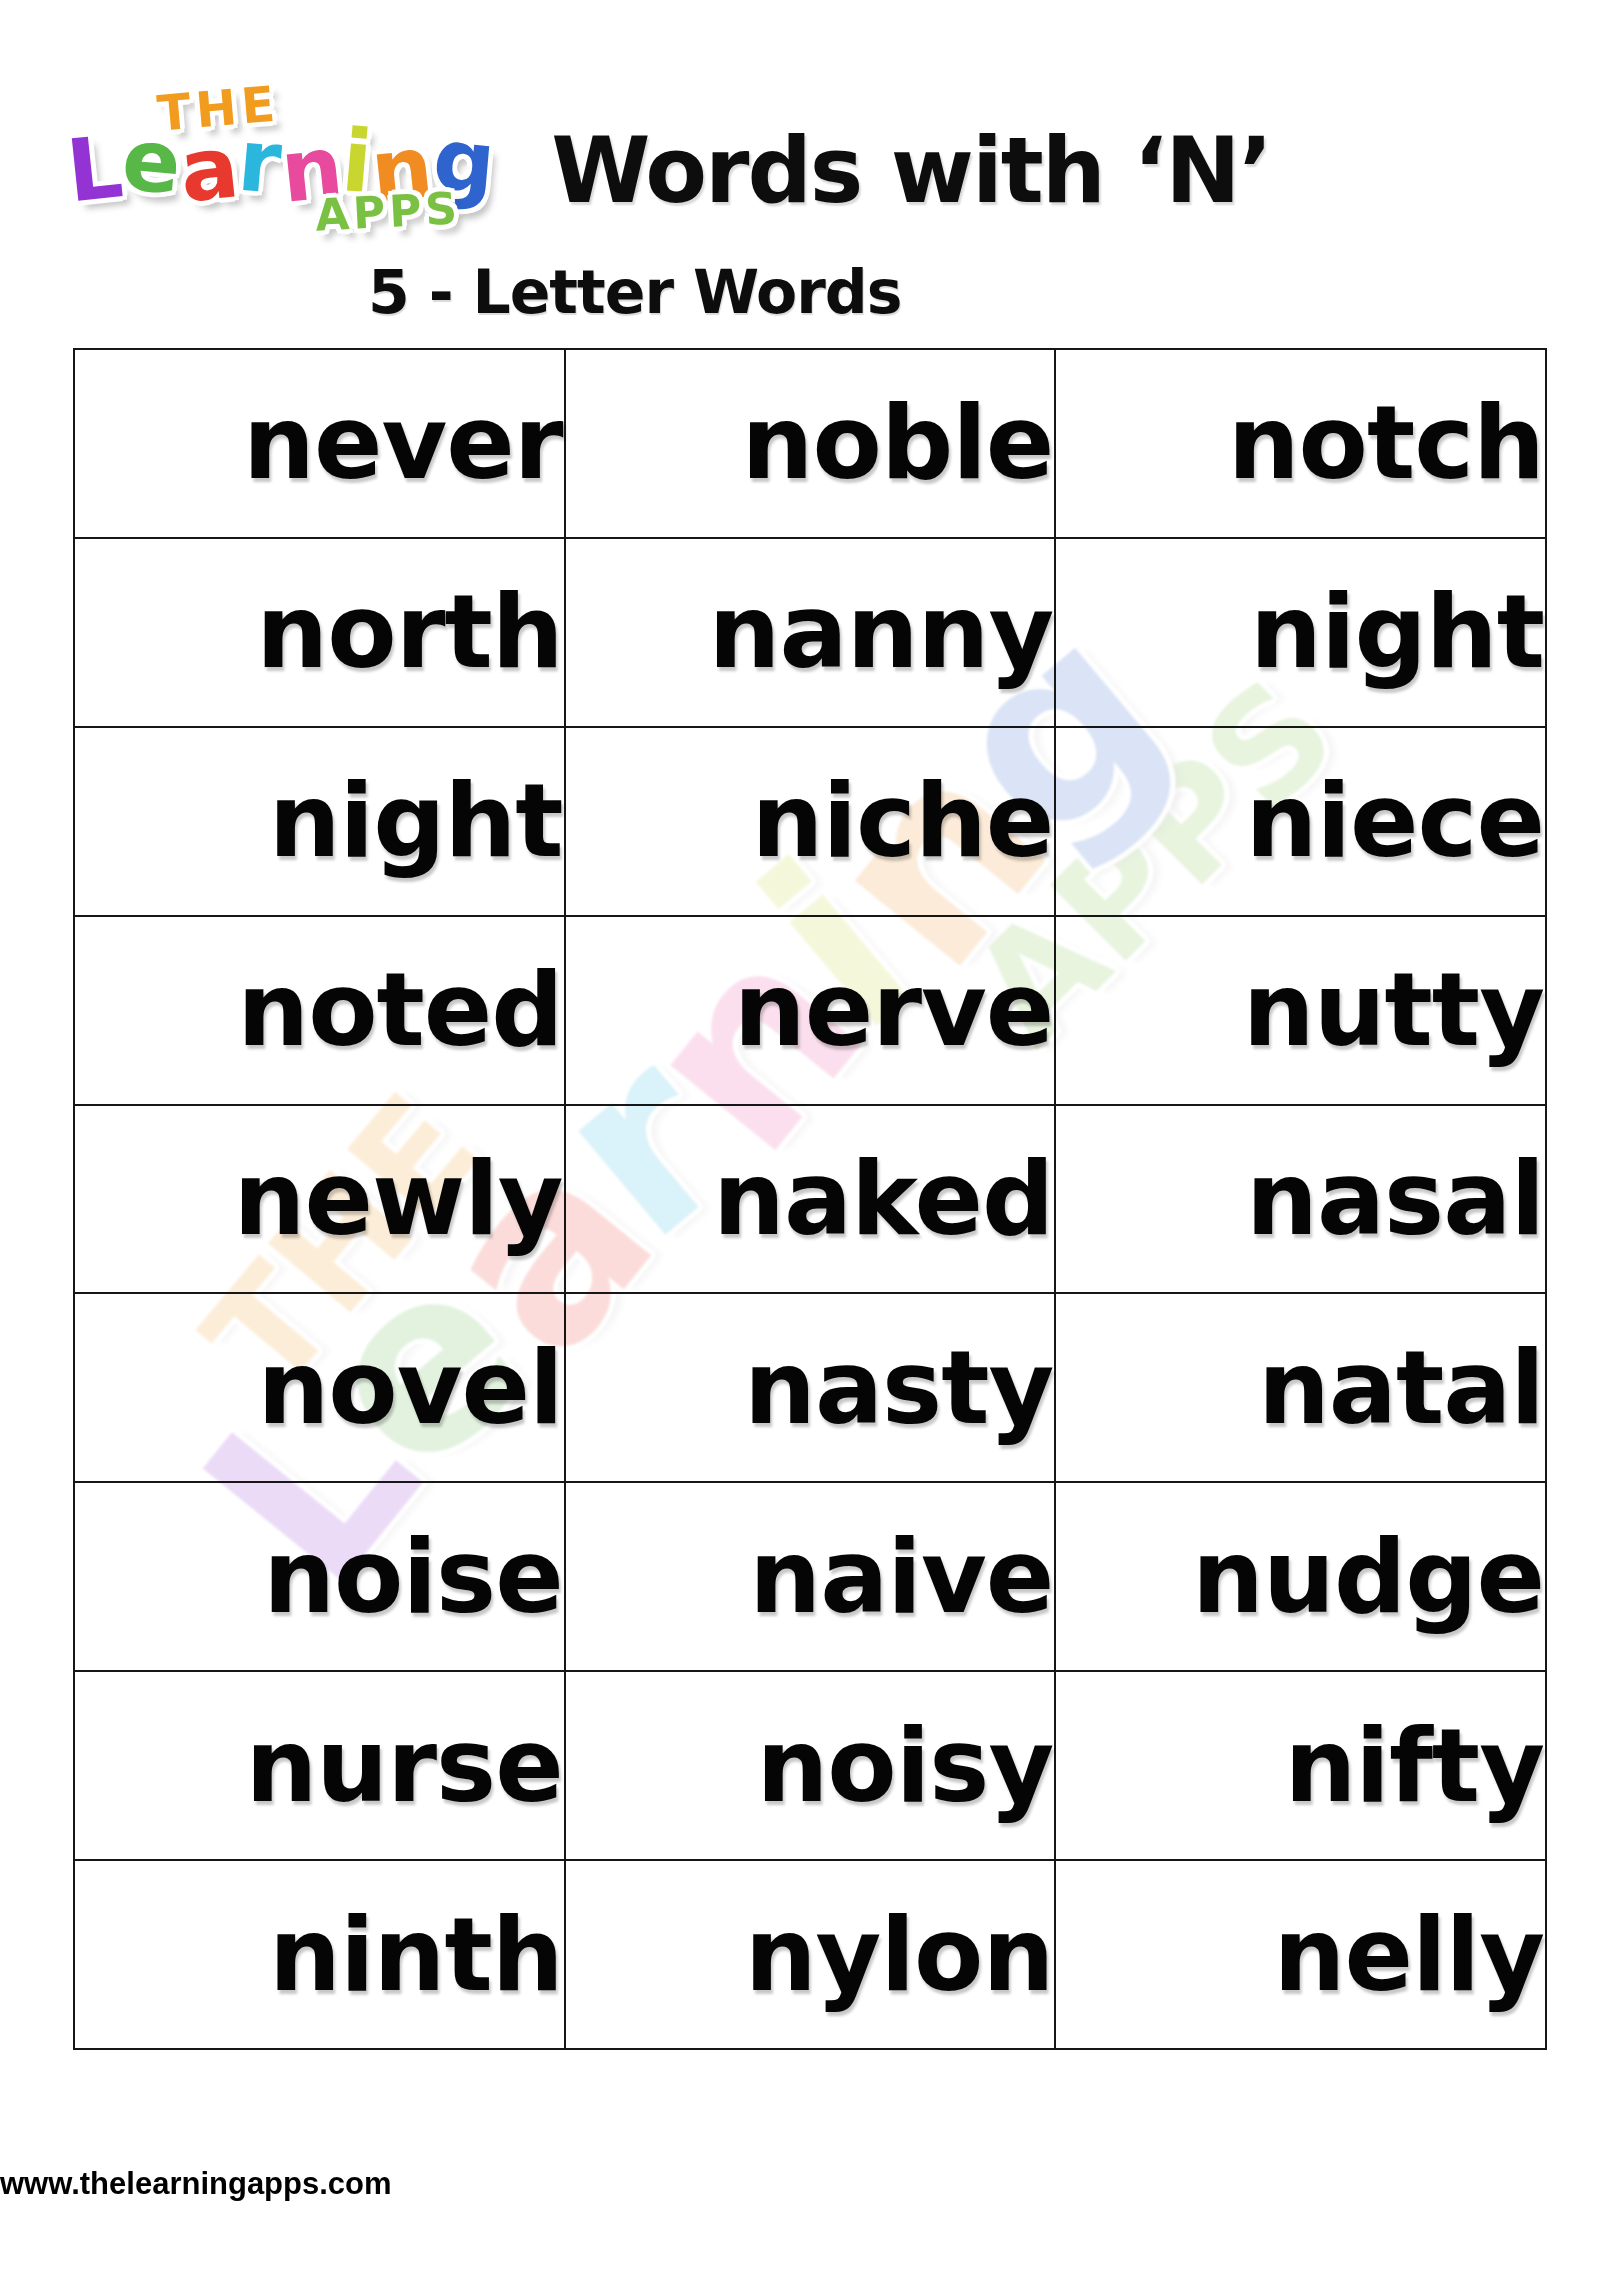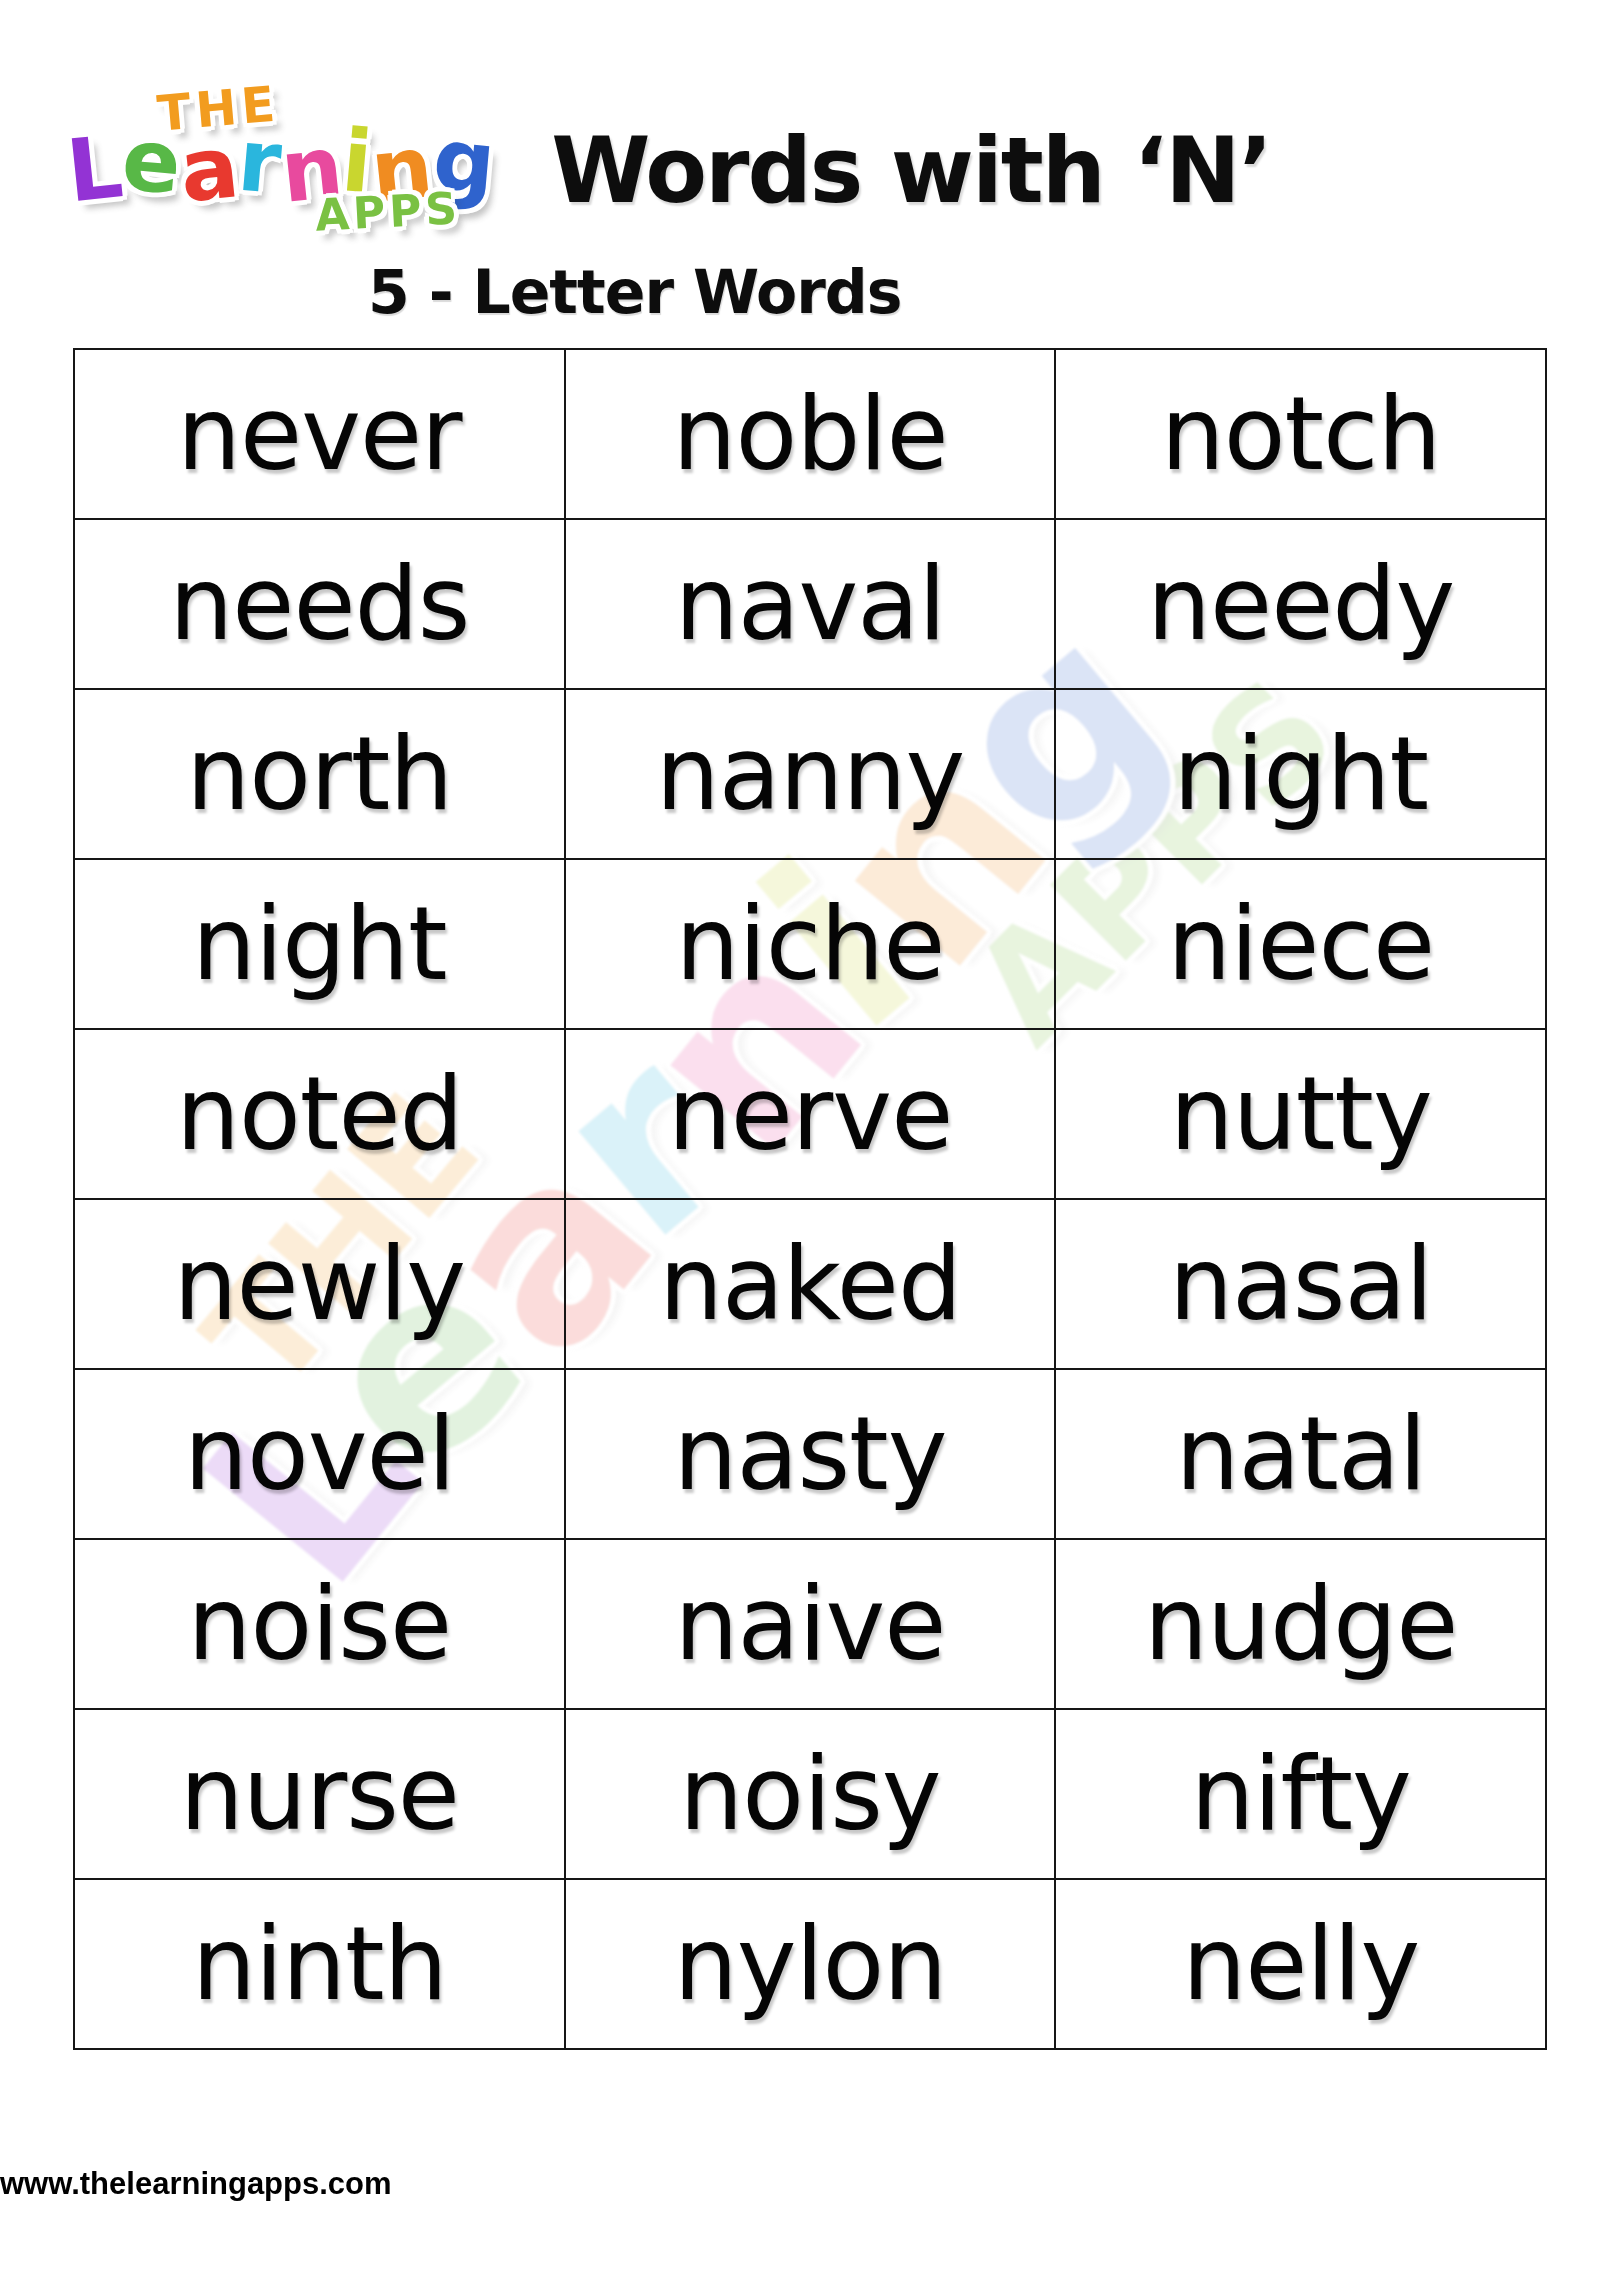--- a/index.html
+++ b/index.html
@@ -58,22 +58,22 @@
   
   .words-table {
     position:absolute; left:73px; top:348px;
     width:1474px; height:1702px;
     border-collapse:collapse; table-layout:fixed;
     z-index:1; background:transparent;
   }
   .words-table td {
     border-left:2px solid #161616; border-right:2px solid #161616;
     border-top:2.9px solid #161616;  border-bottom:2.9px solid #161616;
-    text-align:center; vertical-align:middle;
-    font-size:101px; font-weight:normal; color:#050505;
+    text-align:right; vertical-align:middle;
+    font-size:101px; font-weight:bold; color:#050505;
     letter-spacing:-1px;
     text-shadow:2px 3.9px 2.9px rgba(0,0,0,0.22);
   }
 
   
   .footer {
     position:absolute; left:0; top:2166px; width:100%;
     font-family:"Liberation Sans", sans-serif;
     font-size:31px; font-weight:bold; color:#000;
     z-index:2;
@@ -98,25 +98,20 @@
 
   <h1 class="title">Words with ‘N’</h1>
   <h2 class="subtitle">5 - Letter Words</h2>
 
   <table class="words-table">
     <tbody id="words-body">
         <tr>
           <td>never</td>
           <td>noble</td>
           <td>notch</td>
-        </tr>
-        <tr>
-          <td>needs</td>
-          <td>naval</td>
-          <td>needy</td>
         </tr>
         <tr>
           <td>north</td>
           <td>nanny</td>
           <td>night</td>
         </tr>
         <tr>
           <td>night</td>
           <td>niche</td>
           <td>niece</td>

